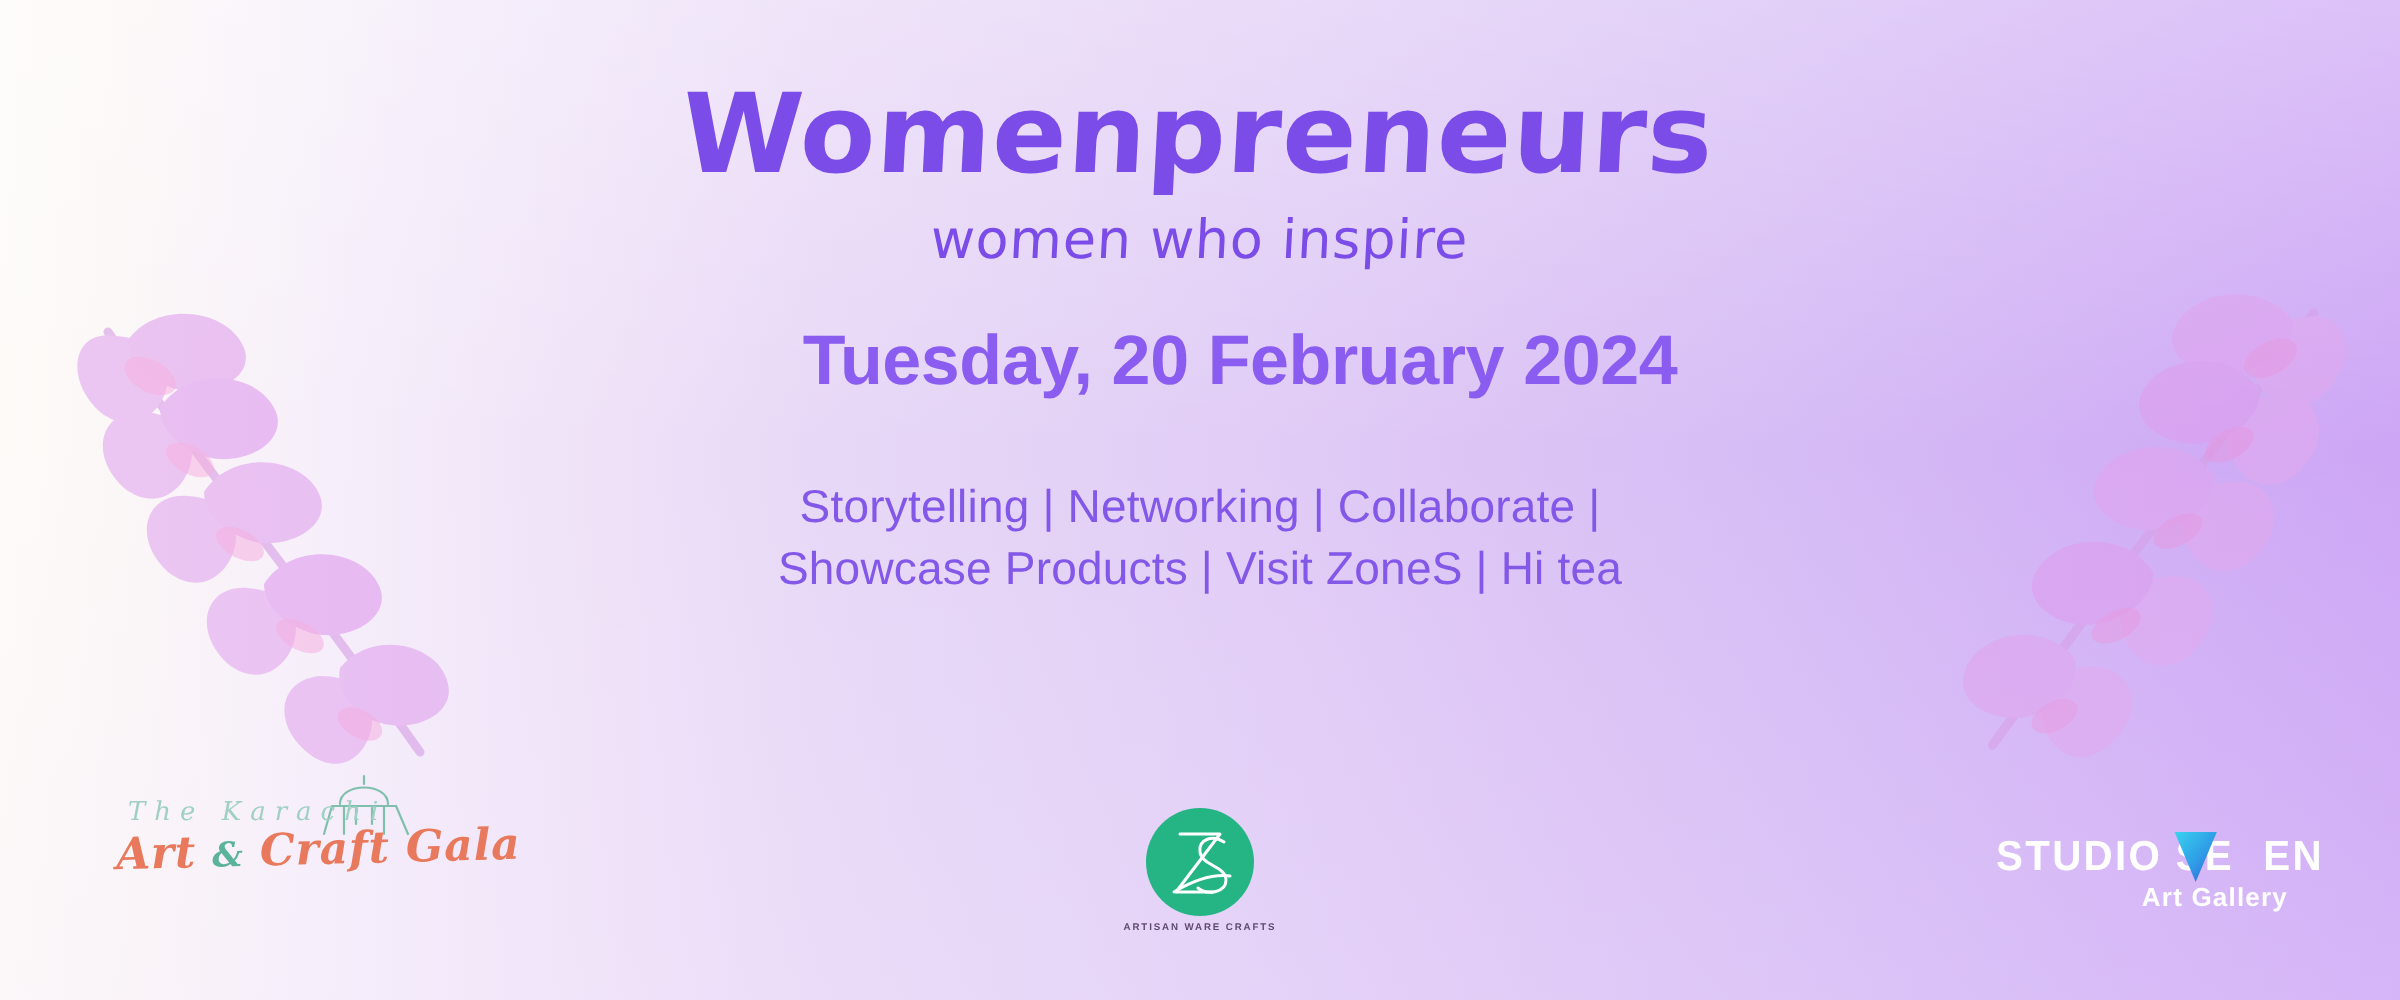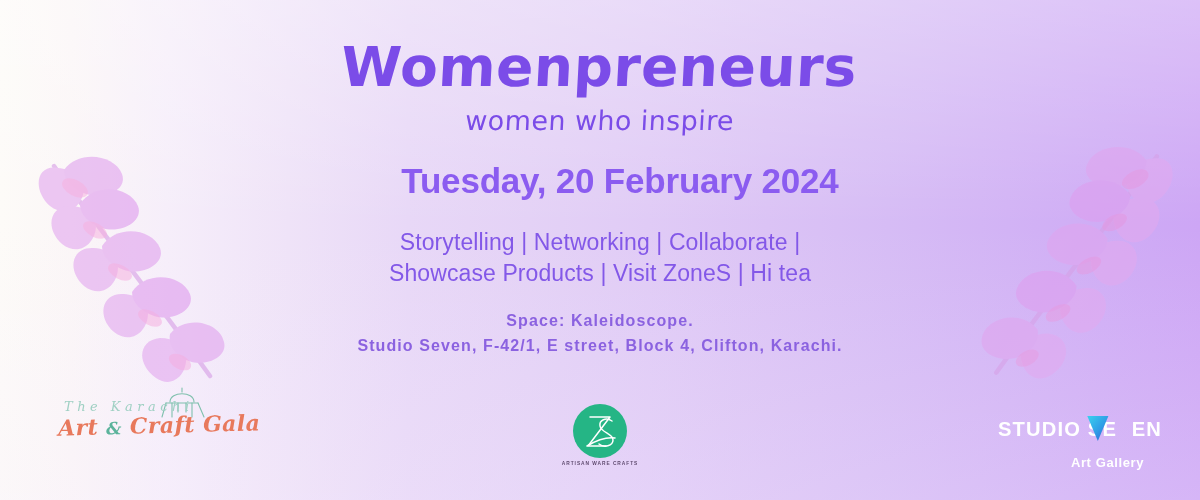--- a/index.html
+++ b/index.html
@@ -95,21 +95,21 @@
     margin: 0;
     padding-top: 7px;
     font-size: 29px;
     line-height: 1.08;
     font-weight: 600;
     color: #8b5cf0;
     letter-spacing: 0.2px;
   }
 
   .activities {
-    margin: 1px;
+    margin: 12px;
     padding-top: 26px;
     font-size: 23px;
     line-height: 1.35;
     font-weight: 500;
     color: #8358e8;
     letter-spacing: 0.1px;
   }
   .activities .line { display: block; }
 
   .venue {
@@ -225,21 +225,21 @@
     transform-origin: left center;
   }
   .studio-v {
     position: absolute;
     left: 92px;
     top: -3px;
     width: 24px;
     height: 27px;
   }
   .studio-sub {
-    margin-top: 17px;
+    margin-top: 3px;
     text-align: right;
     padding-right: 4px;
     font-size: 13px;
     font-weight: 700;
     color: #ffffff;
     letter-spacing: 0.6px;
     line-height: 1;
     white-space: nowrap;
   }
 </style>
@@ -312,24 +312,20 @@
     <p class="subtitle">women who inspire</p>
 
     <p class="date">Tuesday, 20 February  2024</p>
 
 
     <p class="activities">
       <span class="line">Storytelling | Networking | Collaborate |</span>
       <span class="line">Showcase Products | Visit ZoneS |  Hi tea</span>
     </p>
 
-    <p class="venue">
-      <span class="line">Space: Kaleidoscope.</span>
-      <span class="line">Studio Seven, F-42/1, E street, Block 4, Clifton, Karachi.</span>
-    </p>
 
   </div>
 
   <div class="logo logo-gala">
     <div class="gala-inner">
       <div class="gala-dome">
         <svg viewBox="0 0 48 34" width="48" height="34" aria-hidden="true">
           <g fill="none" stroke="#7fc0ad" stroke-width="1.1" stroke-linecap="round">
             <path d="M10 16 C 10 5, 34 5, 34 16"></path>
             <path d="M6 17 L 38 17"></path>

